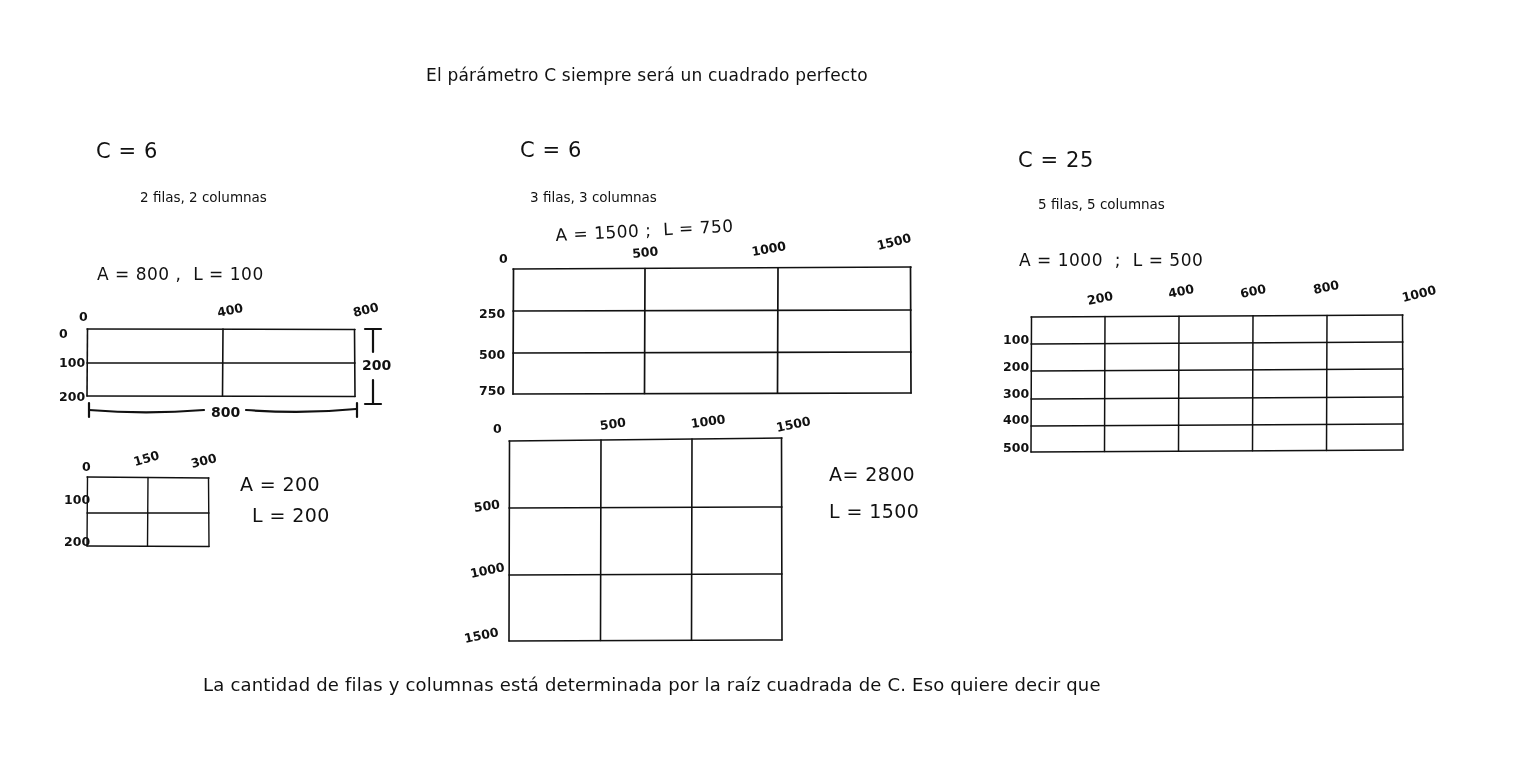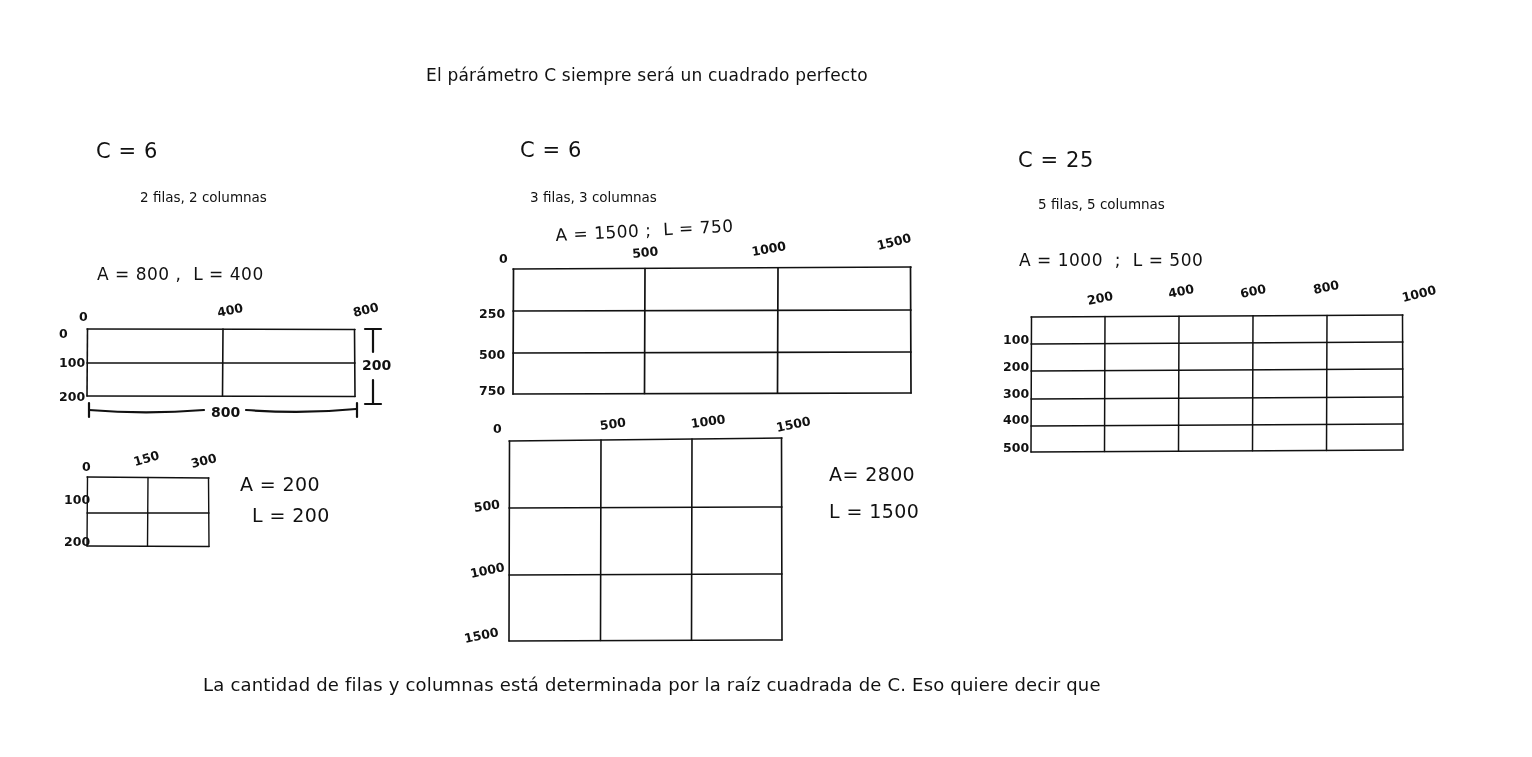--- a/index.html
+++ b/index.html
@@ -70,21 +70,21 @@
 </style>
 </head>
 <body>
 
 <div class="canvas">
 
   <div class="txt title" style="left:426px; top:43px;">El párámetro C siempre será un cuadrado perfecto</div>
 
   <div class="txt hdr" style="left:96px; top:116px;">C = 6</div>
   <div class="txt sub" style="left:140px; top:167px;">2 filas, 2 columnas</div>
-  <div class="txt lbl" style="left:97px; top:242px;">A = 800 ,  L = 400</div>
+  <div class="txt lbl" style="left:97px; top:242px;">A = 800 ,  L = 100</div>
 
   <div class="grid" style="left:86px; top:305px;">
     <svg width="270" height="70" viewBox="0 0 270 70">
       <g fill="none" stroke="#111" stroke-width="1.6" stroke-linecap="round">
         <path d="M1,1 L269,1.5"></path>
         <path d="M1,35 L269,35"></path>
         <path d="M1,68 L269,68.5"></path>
         <path d="M1.5,1 L1,68"></path>
         <path d="M137,1 L136.5,68"></path>
         <path d="M268.5,1.5 L269,68.5"></path>

